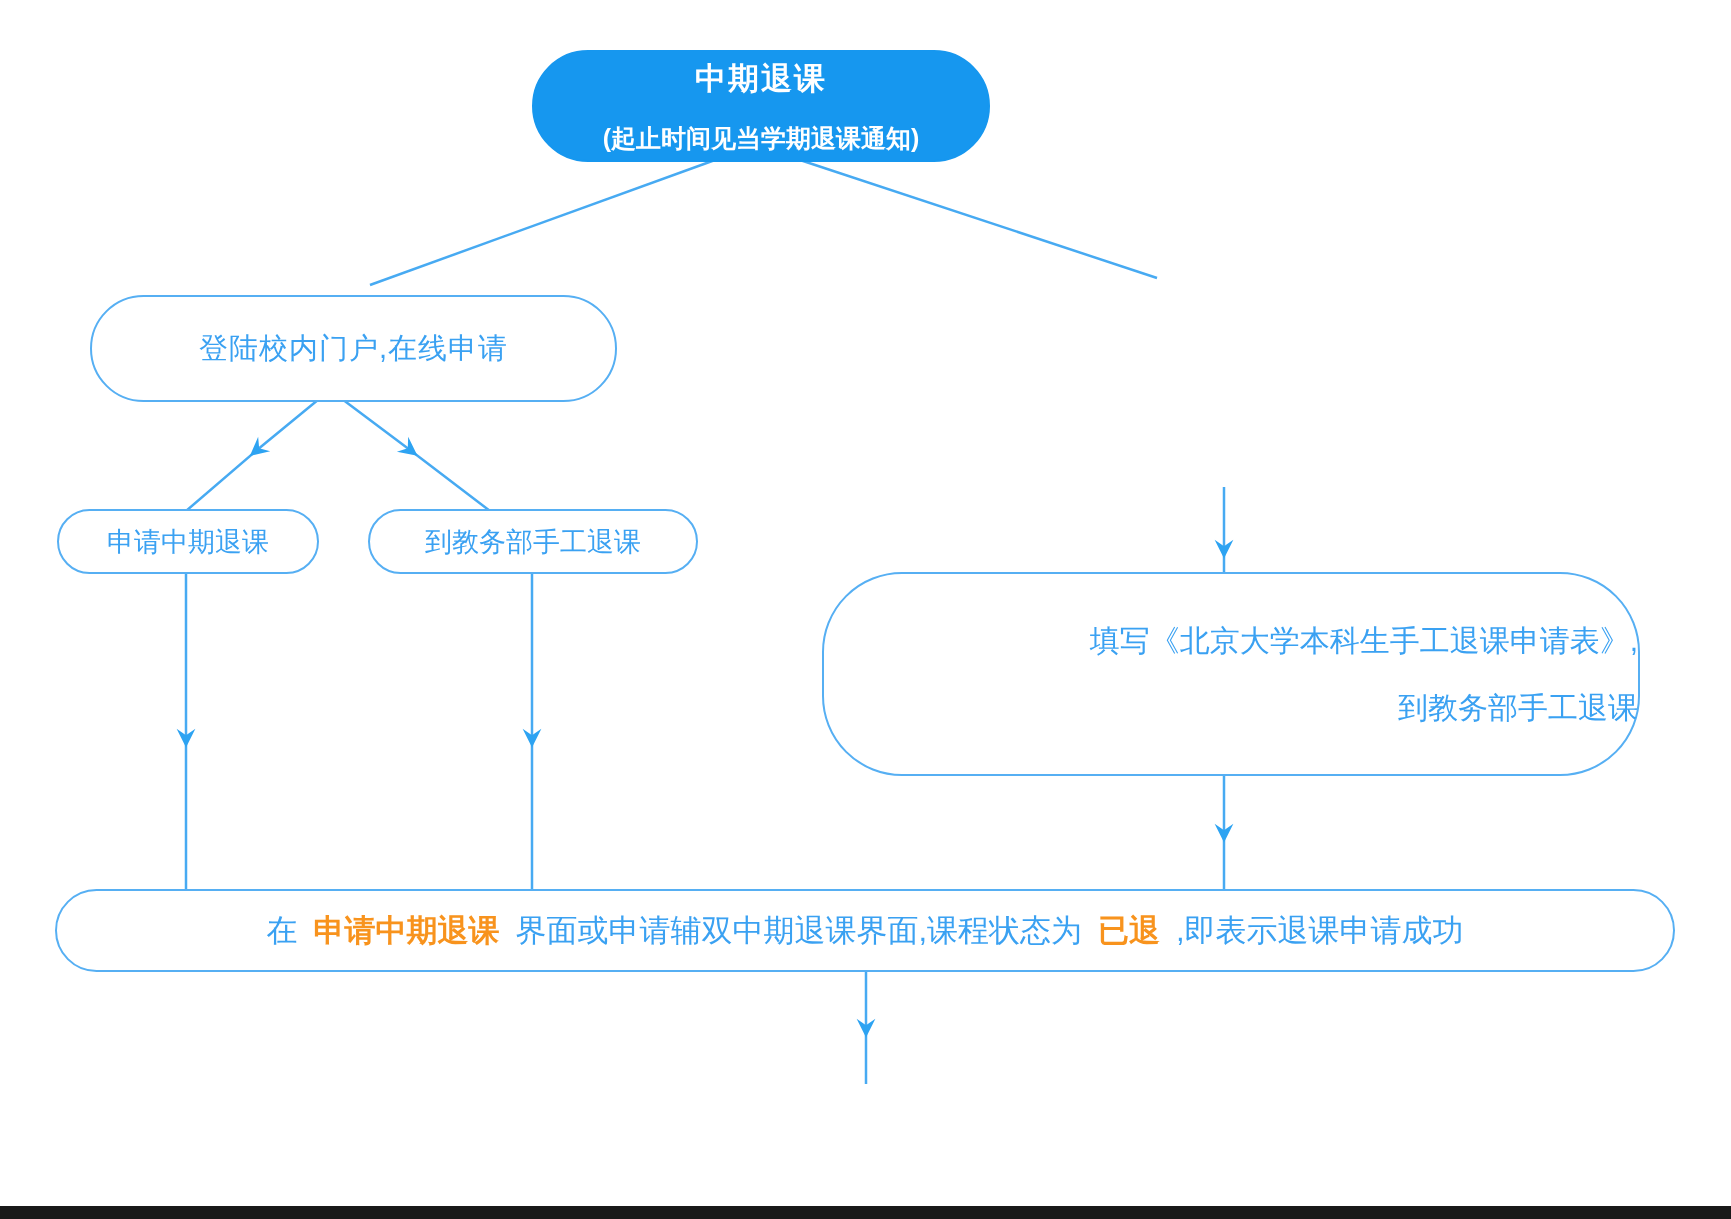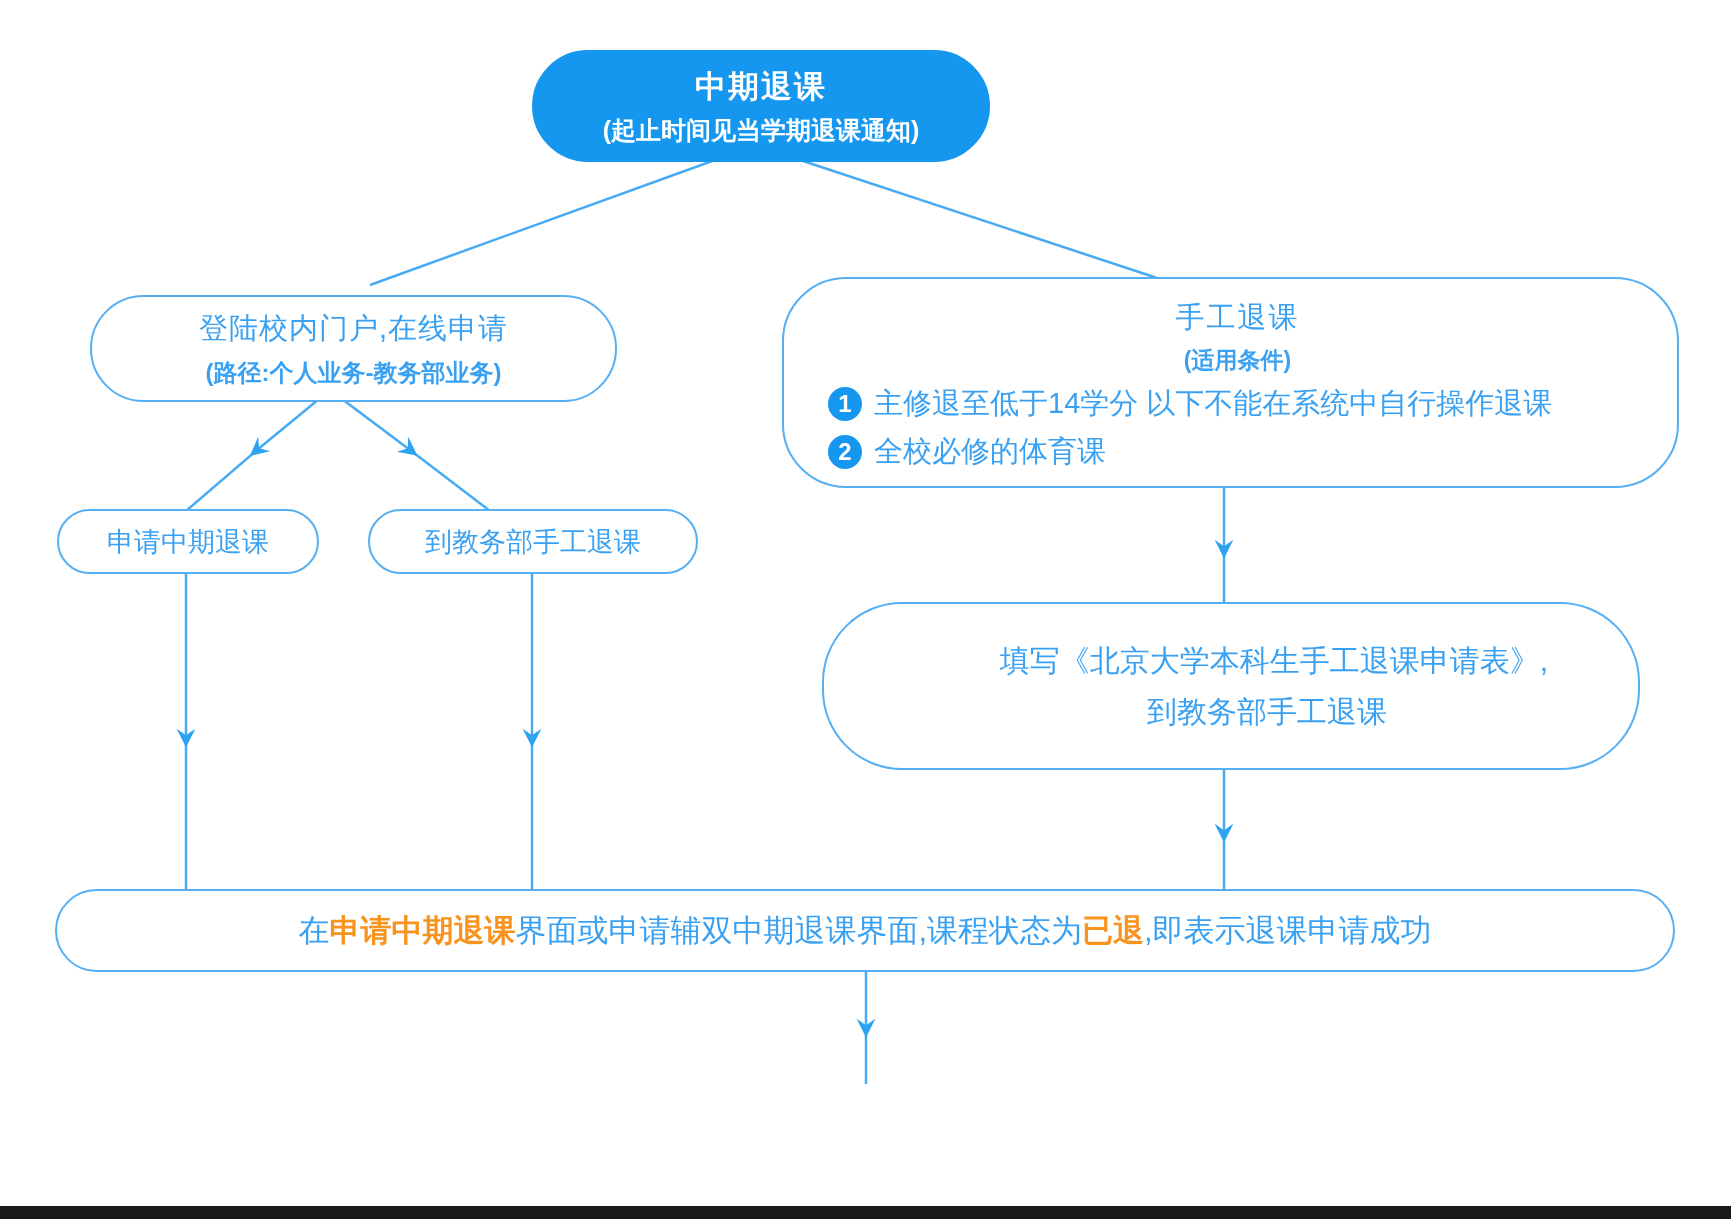--- a/index.html
+++ b/index.html
@@ -8,20 +8,21 @@
   .canvas {
     position:relative; width:1731px; height:1219px;
     background:#ffffff; overflow:hidden;
   }
   .connectors { position:absolute; left:0; top:0; z-index:1; }
   .node {
     position:absolute; z-index:2; background:#ffffff;
     border:2.5px solid #56aff3; color:#3aa1f2;
     display:flex; flex-direction:column; align-items:center; justify-content:center;
     text-align:center;
+    gap:16px;
   }
   .node.filled { background:#1697ef; border-color:#1697ef; color:#ffffff; }
 
   .root-box   { left:532px; top:50px;  width:458px;  height:112px; border-radius:56px; }
   .root-title { font-size:31px; font-weight:bold; letter-spacing:2px; }
   .root-sub   { font-size:25px; font-weight:bold; margin-top:6px; }
 
   .online-box { left:90px;  top:283px; width:527px;  height:107px; border-radius:54px;margin-top:12px; }
   .online-l1  { font-size:29px; letter-spacing:1px; }
   .online-l2  { font-size:24px; font-weight:bold; margin-top:8px; }
@@ -35,22 +36,22 @@
   .num-badge {
     display:inline-flex; align-items:center; justify-content:center;
     width:34px; height:34px; border-radius:50%;
     background:#1697ef; color:#ffffff; font-size:24px; font-weight:bold;
     margin-right:12px; flex:0 0 auto;
   }
 
   .apply-main-box  { left:57px;  top:509px; width:262px; height:65px; border-radius:33px; font-size:27px; }
   .apply-minor-box { left:368px; top:509px; width:330px; height:65px; border-radius:33px; font-size:27px; }
 
-  .form-box { left:822px; top:602px; width:818px; height:168px; border-radius:80px;
-              align-items:center; padding-left:72px; text-align:left; }
+  .form-box { left:822px; top:572px; width:818px; height:204px; border-radius:80px;
+              align-items:flex-end; padding-left:72px; text-align:left; }
   .form-box .line { font-size:30px; line-height:51px; white-space:nowrap; }
   .form-box .line.first { padding-left:14px; }
 
   .result-box { left:55px; top:889px; width:1620px; height:83px; border-radius:42px;
                 flex-direction:row; font-size:31px; white-space:nowrap; }
   .hl { color:#f8931d; font-weight:bold; }
 
   .final-box { left:298px; top:1084px; width:1016px; height:95px; border-radius:48px;
                font-size:30px; letter-spacing:1px; }
 
@@ -81,35 +82,22 @@
     </g>
   </svg>
 
   <div class="node filled root-box">
     <div class="root-title">中期退课</div>
     <div class="root-sub">(起止时间见当学期退课通知)</div>
   </div>
 
   <div class="node online-box">
     <div class="online-l1">登陆校内门户,在线申请</div>
-    <div class="online-l2">(路径:个人业务-教务部业务)</div>
   </div>
 
-  <div class="node manual-box">
-    <div class="manual-title">手工退课</div>
-    <div class="manual-sub">(适用条件)</div>
-    <div class="manual-item">
-      <span class="num-badge">1</span>
-      <span>主修退至低于14学分 以下不能在系统中自行操作退课</span>
-    </div>
-    <div class="manual-item">
-      <span class="num-badge">2</span>
-      <span>全校必修的体育课</span>
-    </div>
-  </div>
 
   <div class="node apply-main-box">
     <div>申请中期退课</div>
   </div>
 
   <div class="node apply-minor-box">
     <div>到教务部手工退课</div>
   </div>
 
   <div class="node form-box">

